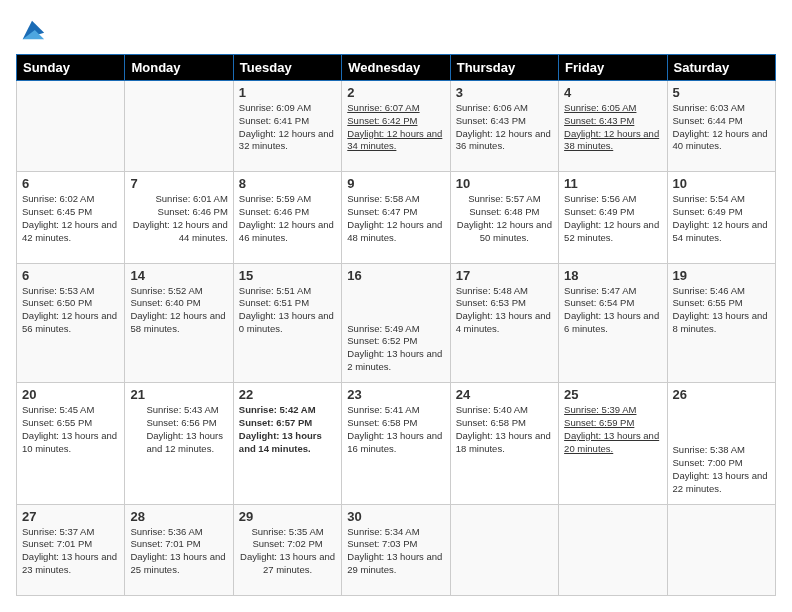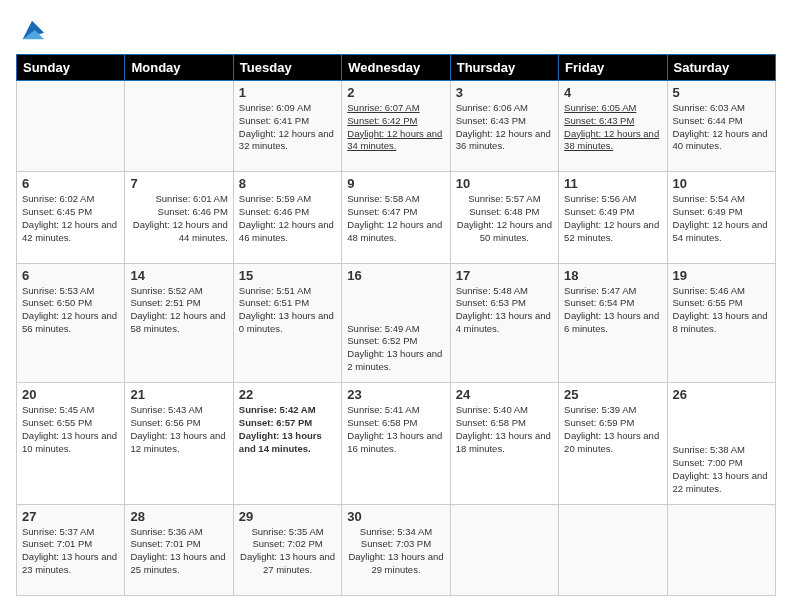--- a/index.html
+++ b/index.html
@@ -211,21 +211,21 @@
         <tr>
           <td>
             <span class="day-number">6</span>
             <div class="day-info" style="white-space: pre-line;">Sunrise: 5:53 AM
 Sunset: 6:50 PM
 Daylight: 12 hours and 56 minutes.</div>
           </td>
           <td>
             <span class="day-number">14</span>
             <div class="day-info" style="white-space: pre-line;">Sunrise: 5:52 AM
-Sunset: 2:51 PM
+Sunset: 6:40 PM
 Daylight: 12 hours and 58 minutes.</div>
           </td>
           <td>
             <span class="day-number">15</span>
             <div class="day-info" style="white-space: pre-line;">Sunrise: 5:51 AM
 Sunset: 6:51 PM
 Daylight: 13 hours and 0 minutes.</div>
           </td>
           <td>
             <span class="day-number">16</span>
@@ -254,21 +254,21 @@
         </tr>
         <tr>
           <td>
             <span class="day-number">20</span>
             <div class="day-info" style="white-space: pre-line;">Sunrise: 5:45 AM
 Sunset: 6:55 PM
 Daylight: 13 hours and 10 minutes.</div>
           </td>
           <td>
             <span class="day-number">21</span>
-            <div class="day-info" style="white-space: pre-line;">Sunrise: 5:43 AM
+            <div class="day-info" style="white-space: pre-line; margin-left: 16px;">Sunrise: 5:43 AM
 Sunset: 6:56 PM
 Daylight: 13 hours and 12 minutes.</div>
           </td>
           <td>
             <span class="day-number">22</span>
             <div class="day-info" style="white-space: pre-line; font-weight: bold;">Sunrise: 5:42 AM
 Sunset: 6:57 PM
 Daylight: 13 hours and 14 minutes.</div>
           </td>
           <td>
@@ -278,21 +278,21 @@
 Daylight: 13 hours and 16 minutes.</div>
           </td>
           <td>
             <span class="day-number">24</span>
             <div class="day-info" style="white-space: pre-line;">Sunrise: 5:40 AM
 Sunset: 6:58 PM
 Daylight: 13 hours and 18 minutes.</div>
           </td>
           <td>
             <span class="day-number">25</span>
-            <div class="day-info" style="white-space: pre-line;">Sunrise: 5:39 AM
+            <div class="day-info" style="white-space: pre-line; text-decoration: underline;">Sunrise: 5:39 AM
 Sunset: 6:59 PM
 Daylight: 13 hours and 20 minutes.</div>
           </td>
           <td>
             <span class="day-number">26</span>
             <div class="day-info" style="white-space: pre-line; margin-top: 42px;">Sunrise: 5:38 AM
 Sunset: 7:00 PM
 Daylight: 13 hours and 22 minutes.</div>
           </td>
         </tr>
@@ -310,21 +310,21 @@
 Daylight: 13 hours and 25 minutes.</div>
           </td>
           <td>
             <span class="day-number">29</span>
             <div class="day-info" style="white-space: pre-line; text-align: center;">Sunrise: 5:35 AM
 Sunset: 7:02 PM
 Daylight: 13 hours and 27 minutes.</div>
           </td>
           <td>
             <span class="day-number">30</span>
-            <div class="day-info" style="white-space: pre-line; text-align: center;">Sunrise: 5:34 AM
+            <div class="day-info" style="white-space: pre-line;">Sunrise: 5:34 AM
 Sunset: 7:03 PM
 Daylight: 13 hours and 29 minutes.</div>
           </td>
           <td class="empty"></td>
           <td class="empty"></td>
           <td class="empty"></td>
         </tr>
       </tbody>
   </table>
 </div>

